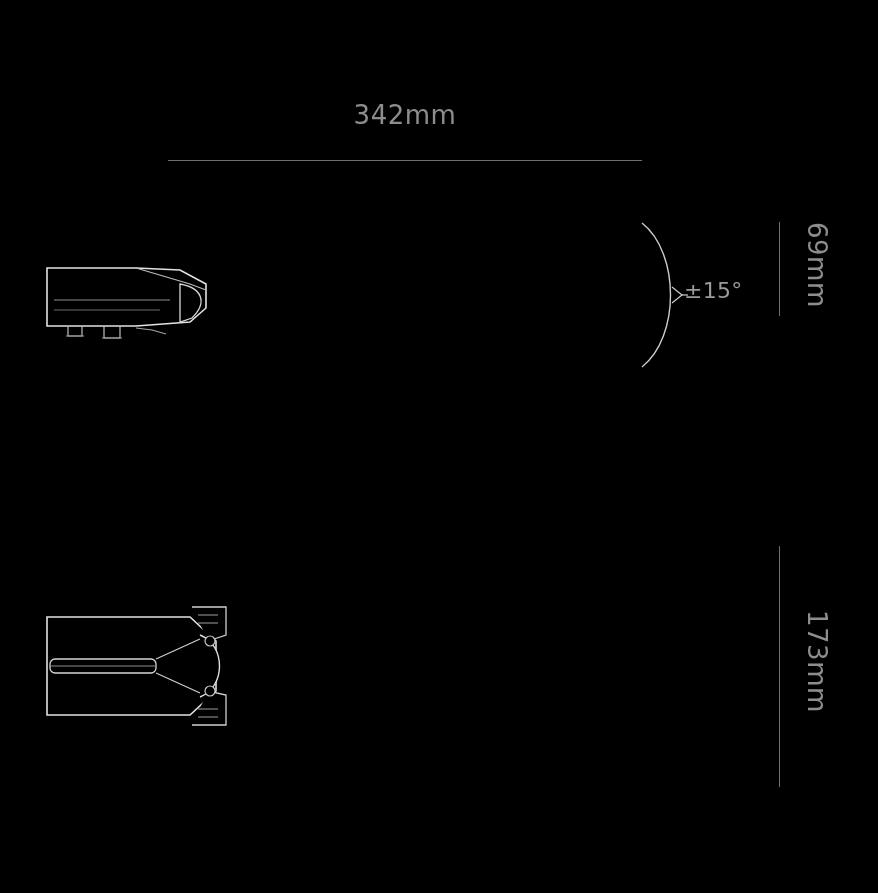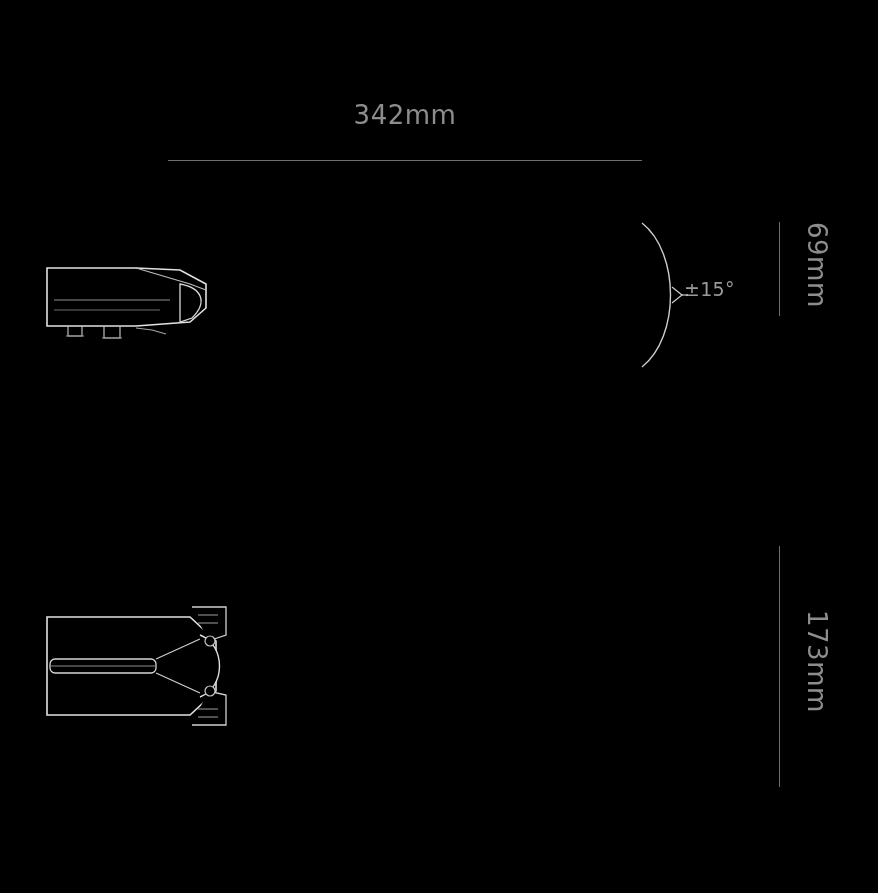--- a/index.html
+++ b/index.html
@@ -51,21 +51,21 @@
   }
   #right-dim-label-2 {
     left: 832px;
     top: 610px;
     transform: rotate(90deg);
   }
   #angle-label {
     position: absolute;
     left: 684px;
     top: 278px;
-    font-size: 19px;
+    font-size: 22px;
     color: #9a9a9a;
     letter-spacing: 0.3px;
   }
 
   
   .rule {
     position: absolute;
     background: #6f6f6f;
   }
   #top-rule {

